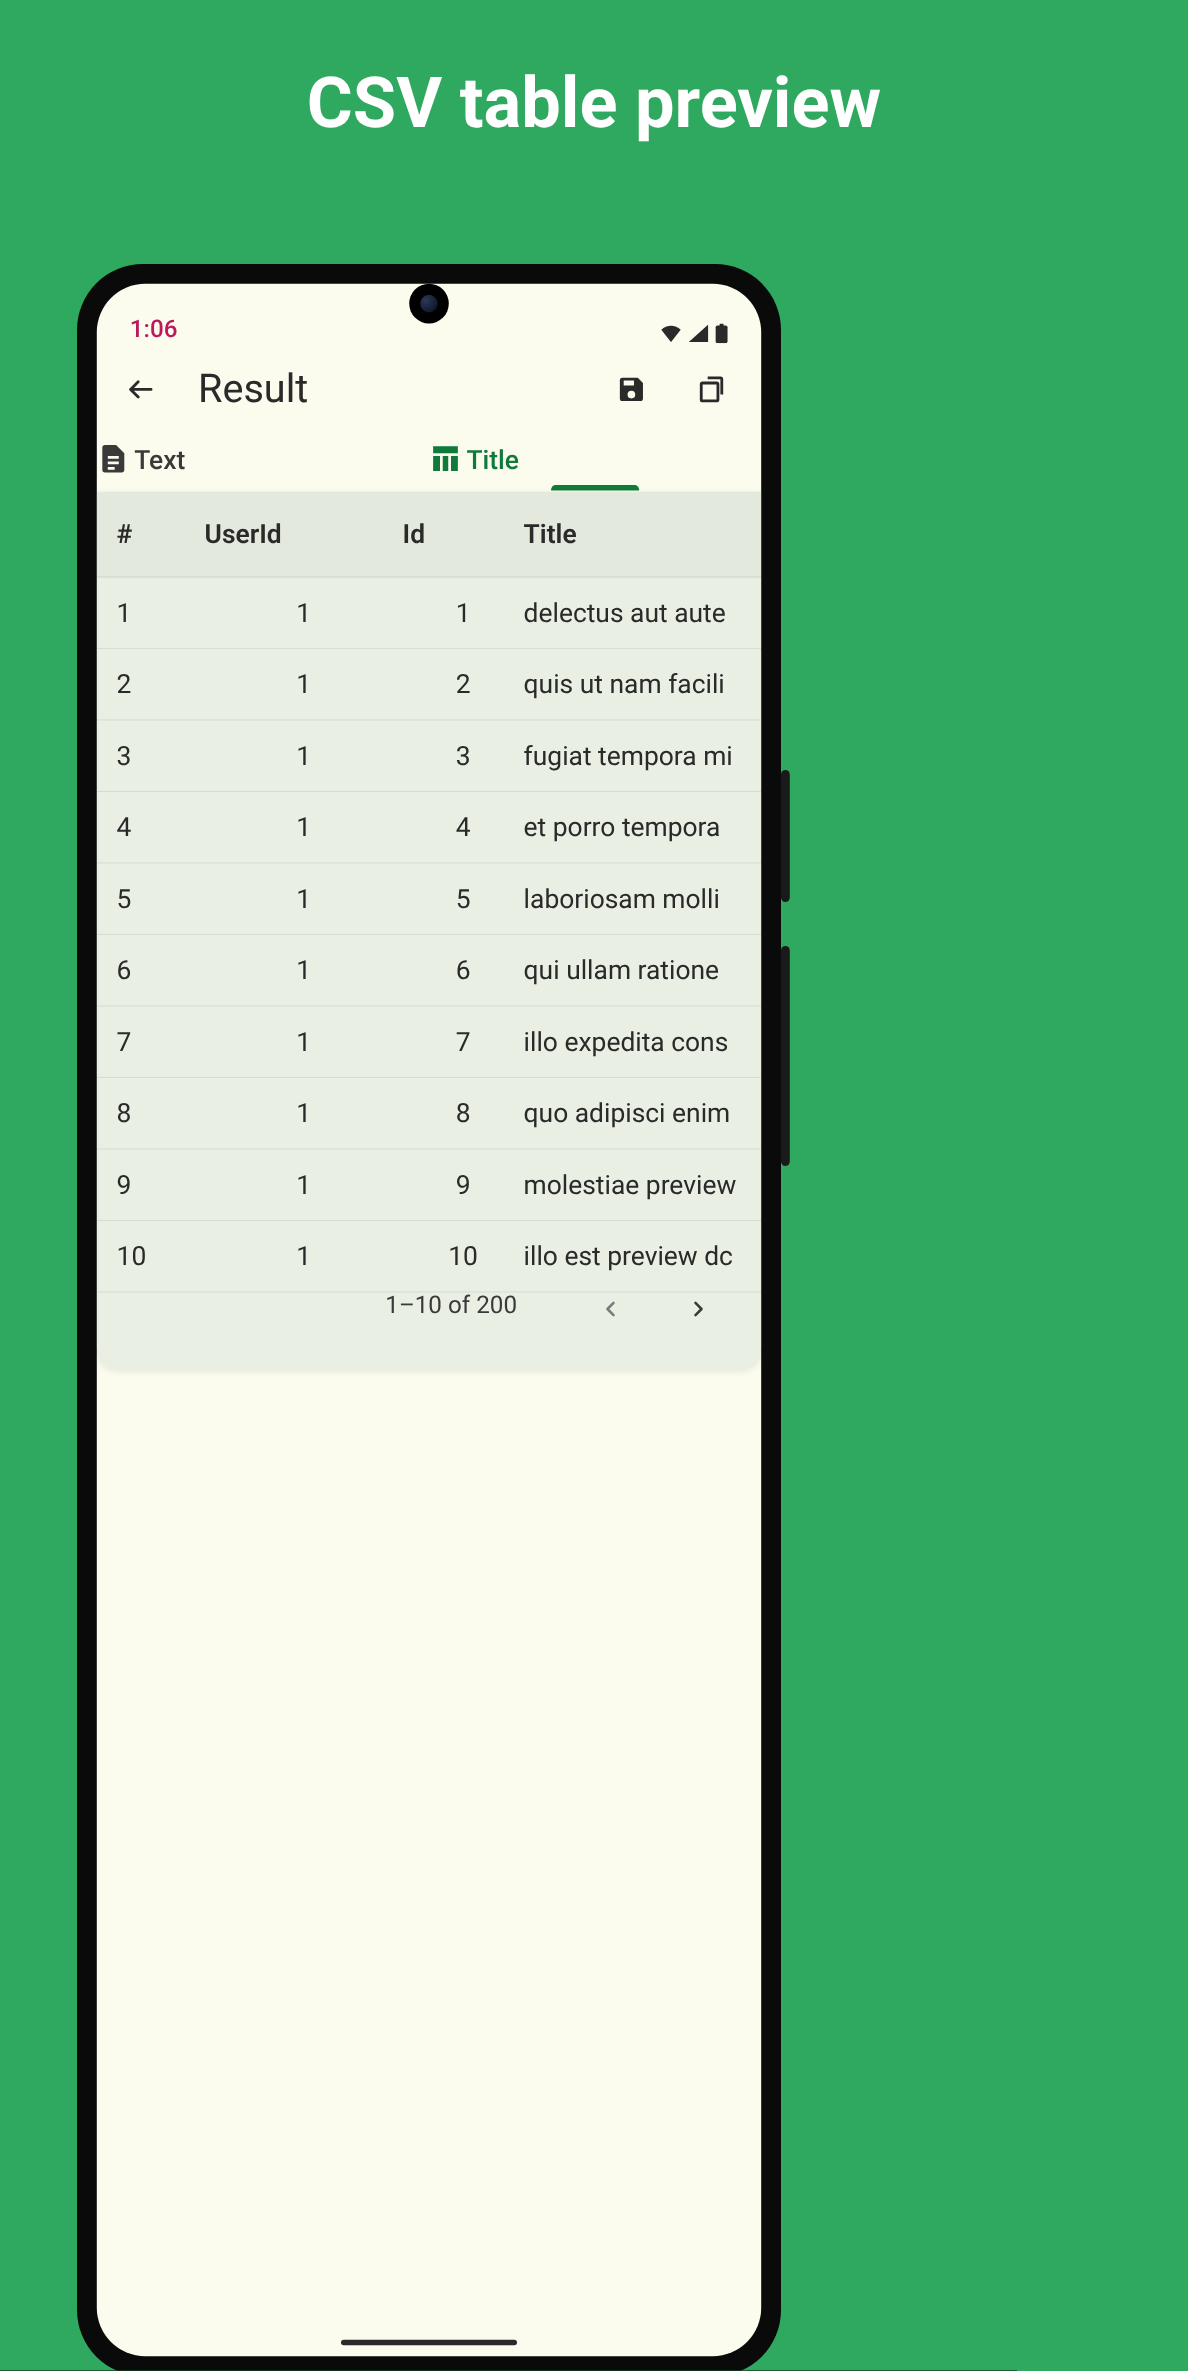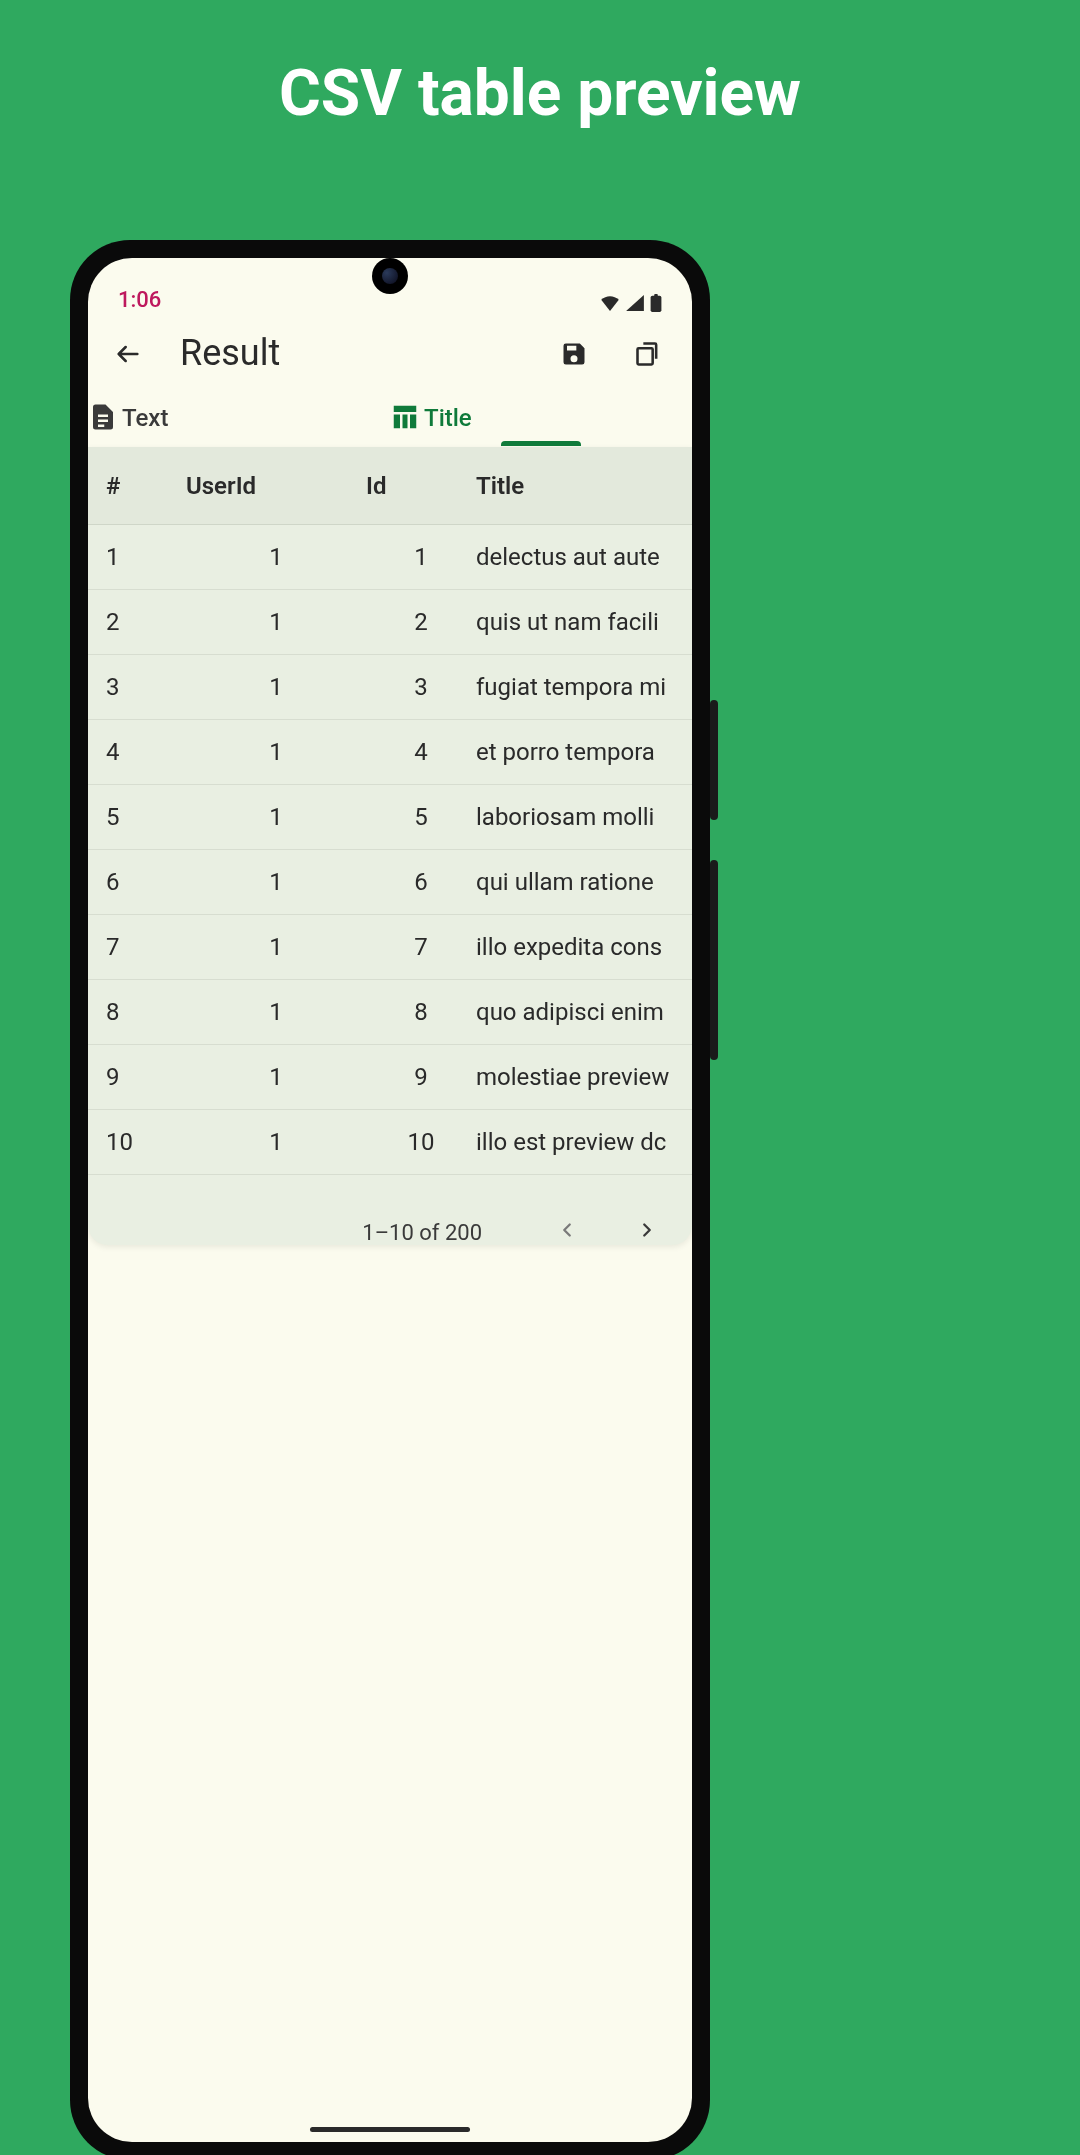--- a/index.html
+++ b/index.html
@@ -144,24 +144,24 @@
     height: 65px;
     font-size: 24px;
     color: #2a2a2a;
     border-bottom: 1px solid #d7ddd0;
   }
   .trow .c2, .trow .c3 { text-align: center; }
   .trow .c4 { white-space: nowrap; overflow: hidden; }
   .pager {
     height: 70px;
     display: flex;
-    align-items: flex-end;
+    align-items: flex-start;
     justify-content: flex-end;
     gap: 50px;
-    padding: 0 30px;
+    padding: 0 42px;
     font-size: 22px;
     color: #3a3a3a;
   }
   .pager-text { margin-right: 20px; }
   .chev { width: 30px; height: 30px; display:flex; align-items:center; justify-content:center; color:#7a7a7a; }
   .chev.enabled { color: #3a3a3a; }
   .home-indicator {
     position: absolute;
     bottom: 10px;
     left: 50%;

